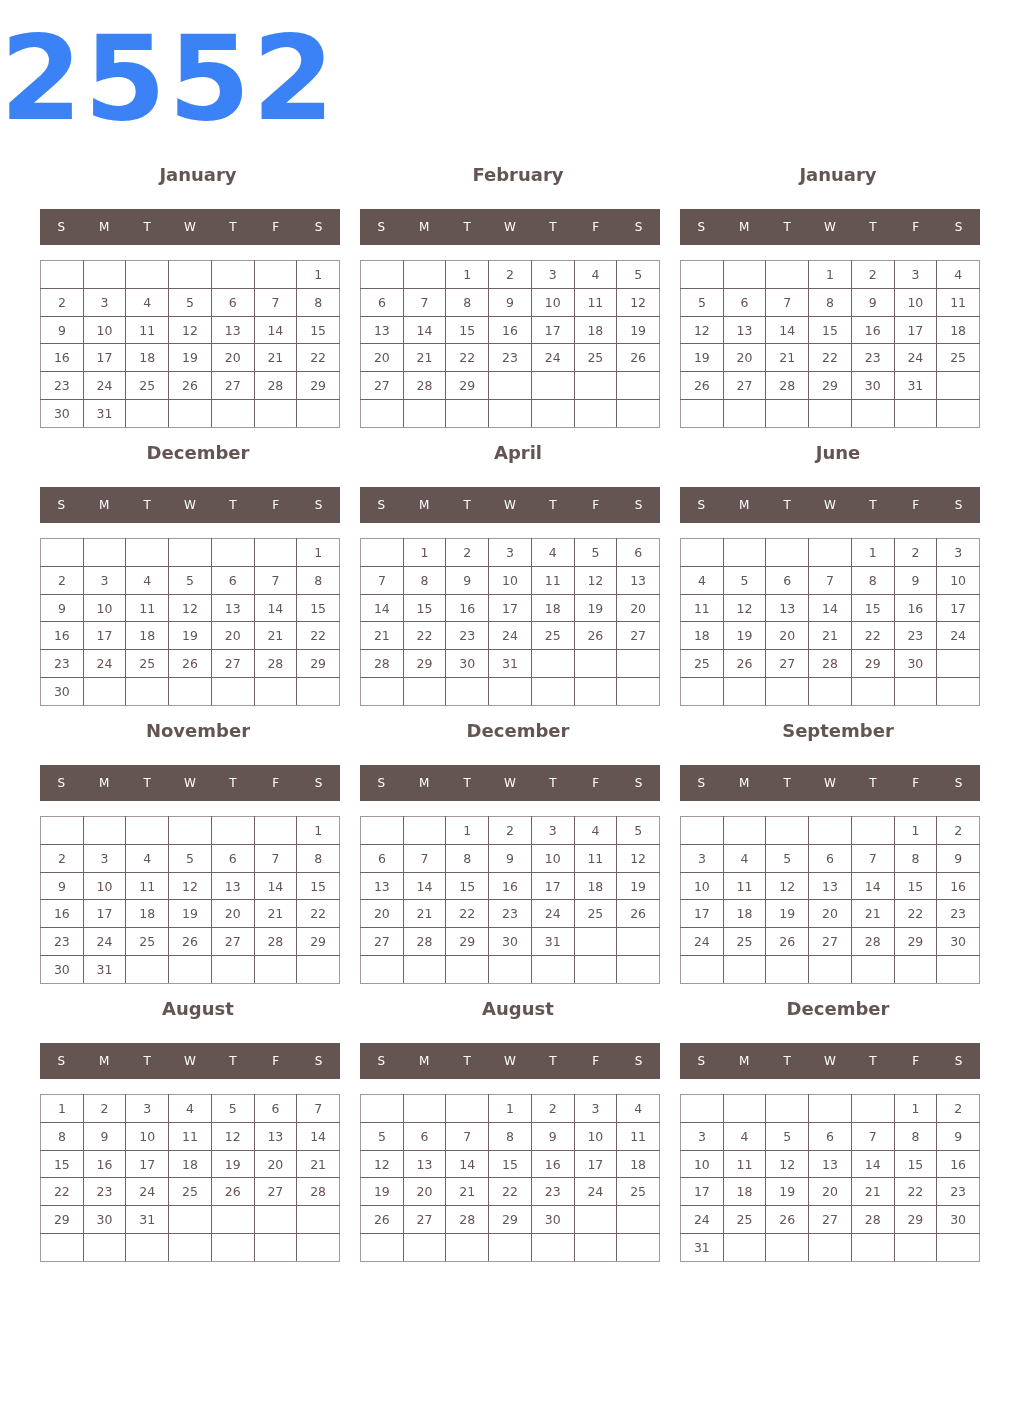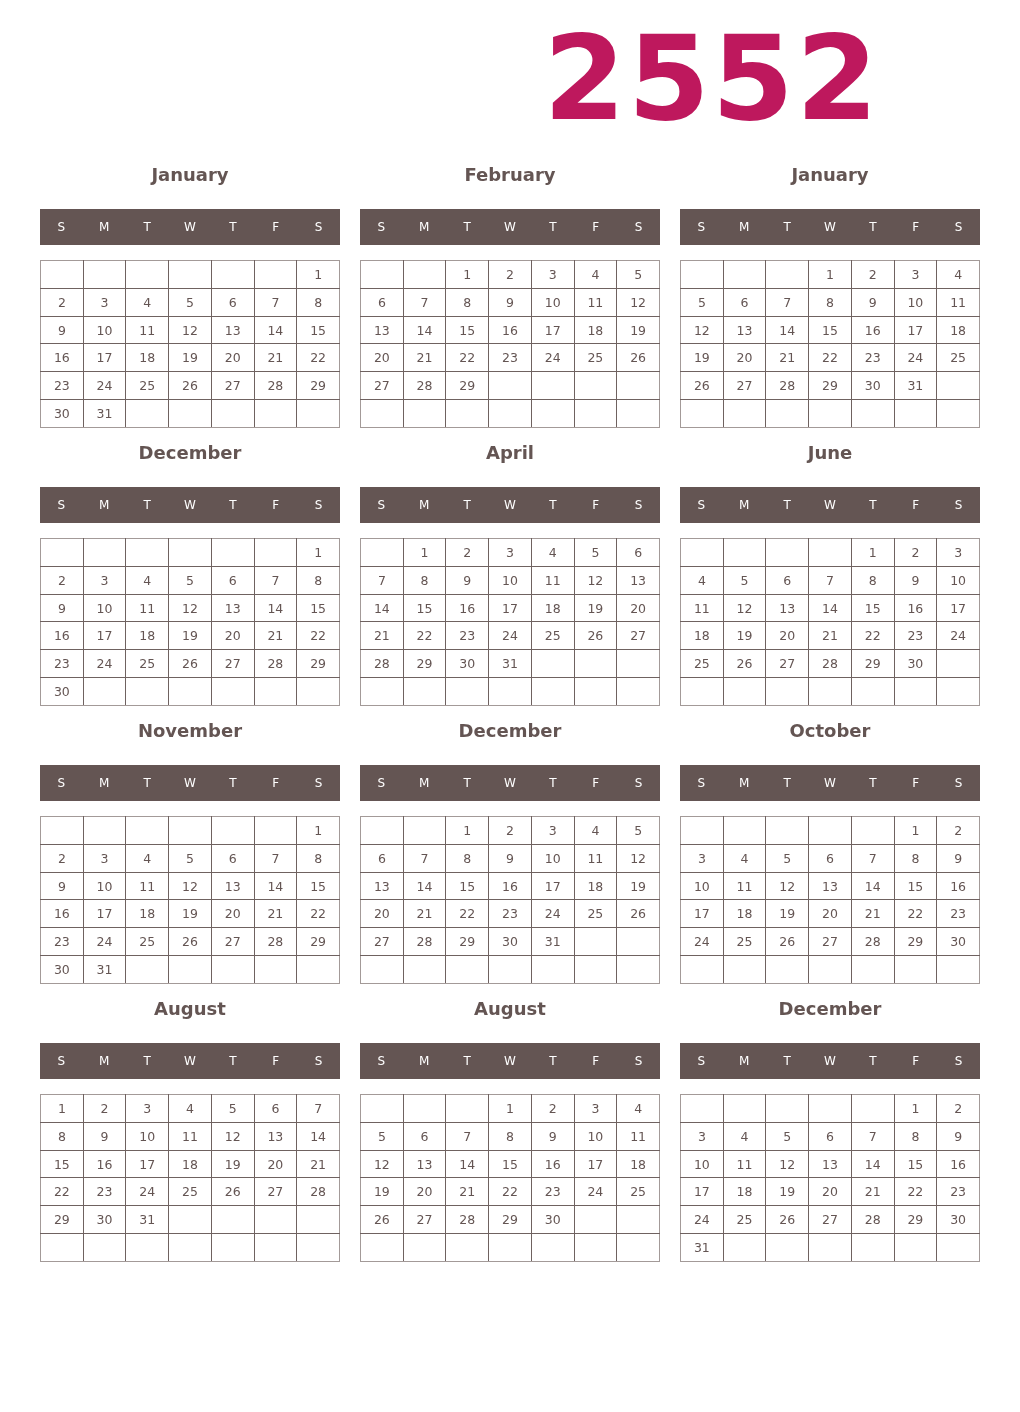--- a/index.html
+++ b/index.html
@@ -1,19 +1,19 @@
 <!DOCTYPE html>
 <html><head>
 <meta charset="utf-8">
 <style>
   html, body { margin:0; padding:0; background:#ffffff; }
   body { width:1020px; height:1412px; position:relative; font-family:"DejaVu Sans", sans-serif; color:#645553; overflow:hidden; }
-  .year { position:absolute; top:18px; left:0; width:880px; text-align:right; font-size:118px; font-weight:bold; color:#be185d; line-height:120px; letter-spacing:2px; }
+  .year { position:absolute; top:18px; left:0; width:880px; text-align:left; font-size:118px; font-weight:bold; color:#3b82f6; line-height:120px; letter-spacing:2px; }
   .month { position:absolute; width:300px; }
-  .month-name { position:absolute; top:0; left:0; width:300px; text-align:center; font-size:18px; font-weight:bold; color:#645553; line-height:24px; }
+  .month-name { position:absolute; top:0; left:8px; width:300px; text-align:center; font-size:18px; font-weight:bold; color:#645553; line-height:24px; }
   .dow { position:absolute; top:46px; left:0; width:300px; height:36px; background:#645553; display:flex; }
   .dow span { flex:1; text-align:center; color:#ffffff; font-size:12px; line-height:36px; }
   .grid { position:absolute; top:97px; left:0; width:300px; height:168px; border-collapse:collapse; table-layout:fixed; }
   .grid td { border:1.5px solid #6f6260; height:26px; text-align:center; font-size:12.5px; color:#645553; padding:0; }
   .grid tr:first-child td { border-top-color:#a39a98; }
   .grid tr:last-child td { border-bottom-color:#a39a98; }
   .grid td:first-child { border-left-color:#a39a98; }
   .grid td:last-child { border-right-color:#a39a98; }
 </style>
 </head>
@@ -575,21 +575,21 @@
             <td></td>
             <td></td>
             <td></td>
             <td></td>
             <td></td>
           </tr>
         </tbody>
       </table>
     </div>
     <div class="month" style="left: 680px; top: 719px;">
-      <div class="month-name">October</div>
+      <div class="month-name">September</div>
       <div class="dow">
         <span>S</span>
         <span>M</span>
         <span>T</span>
         <span>W</span>
         <span>T</span>
         <span>F</span>
         <span>S</span>
       </div>
       <table class="grid">

